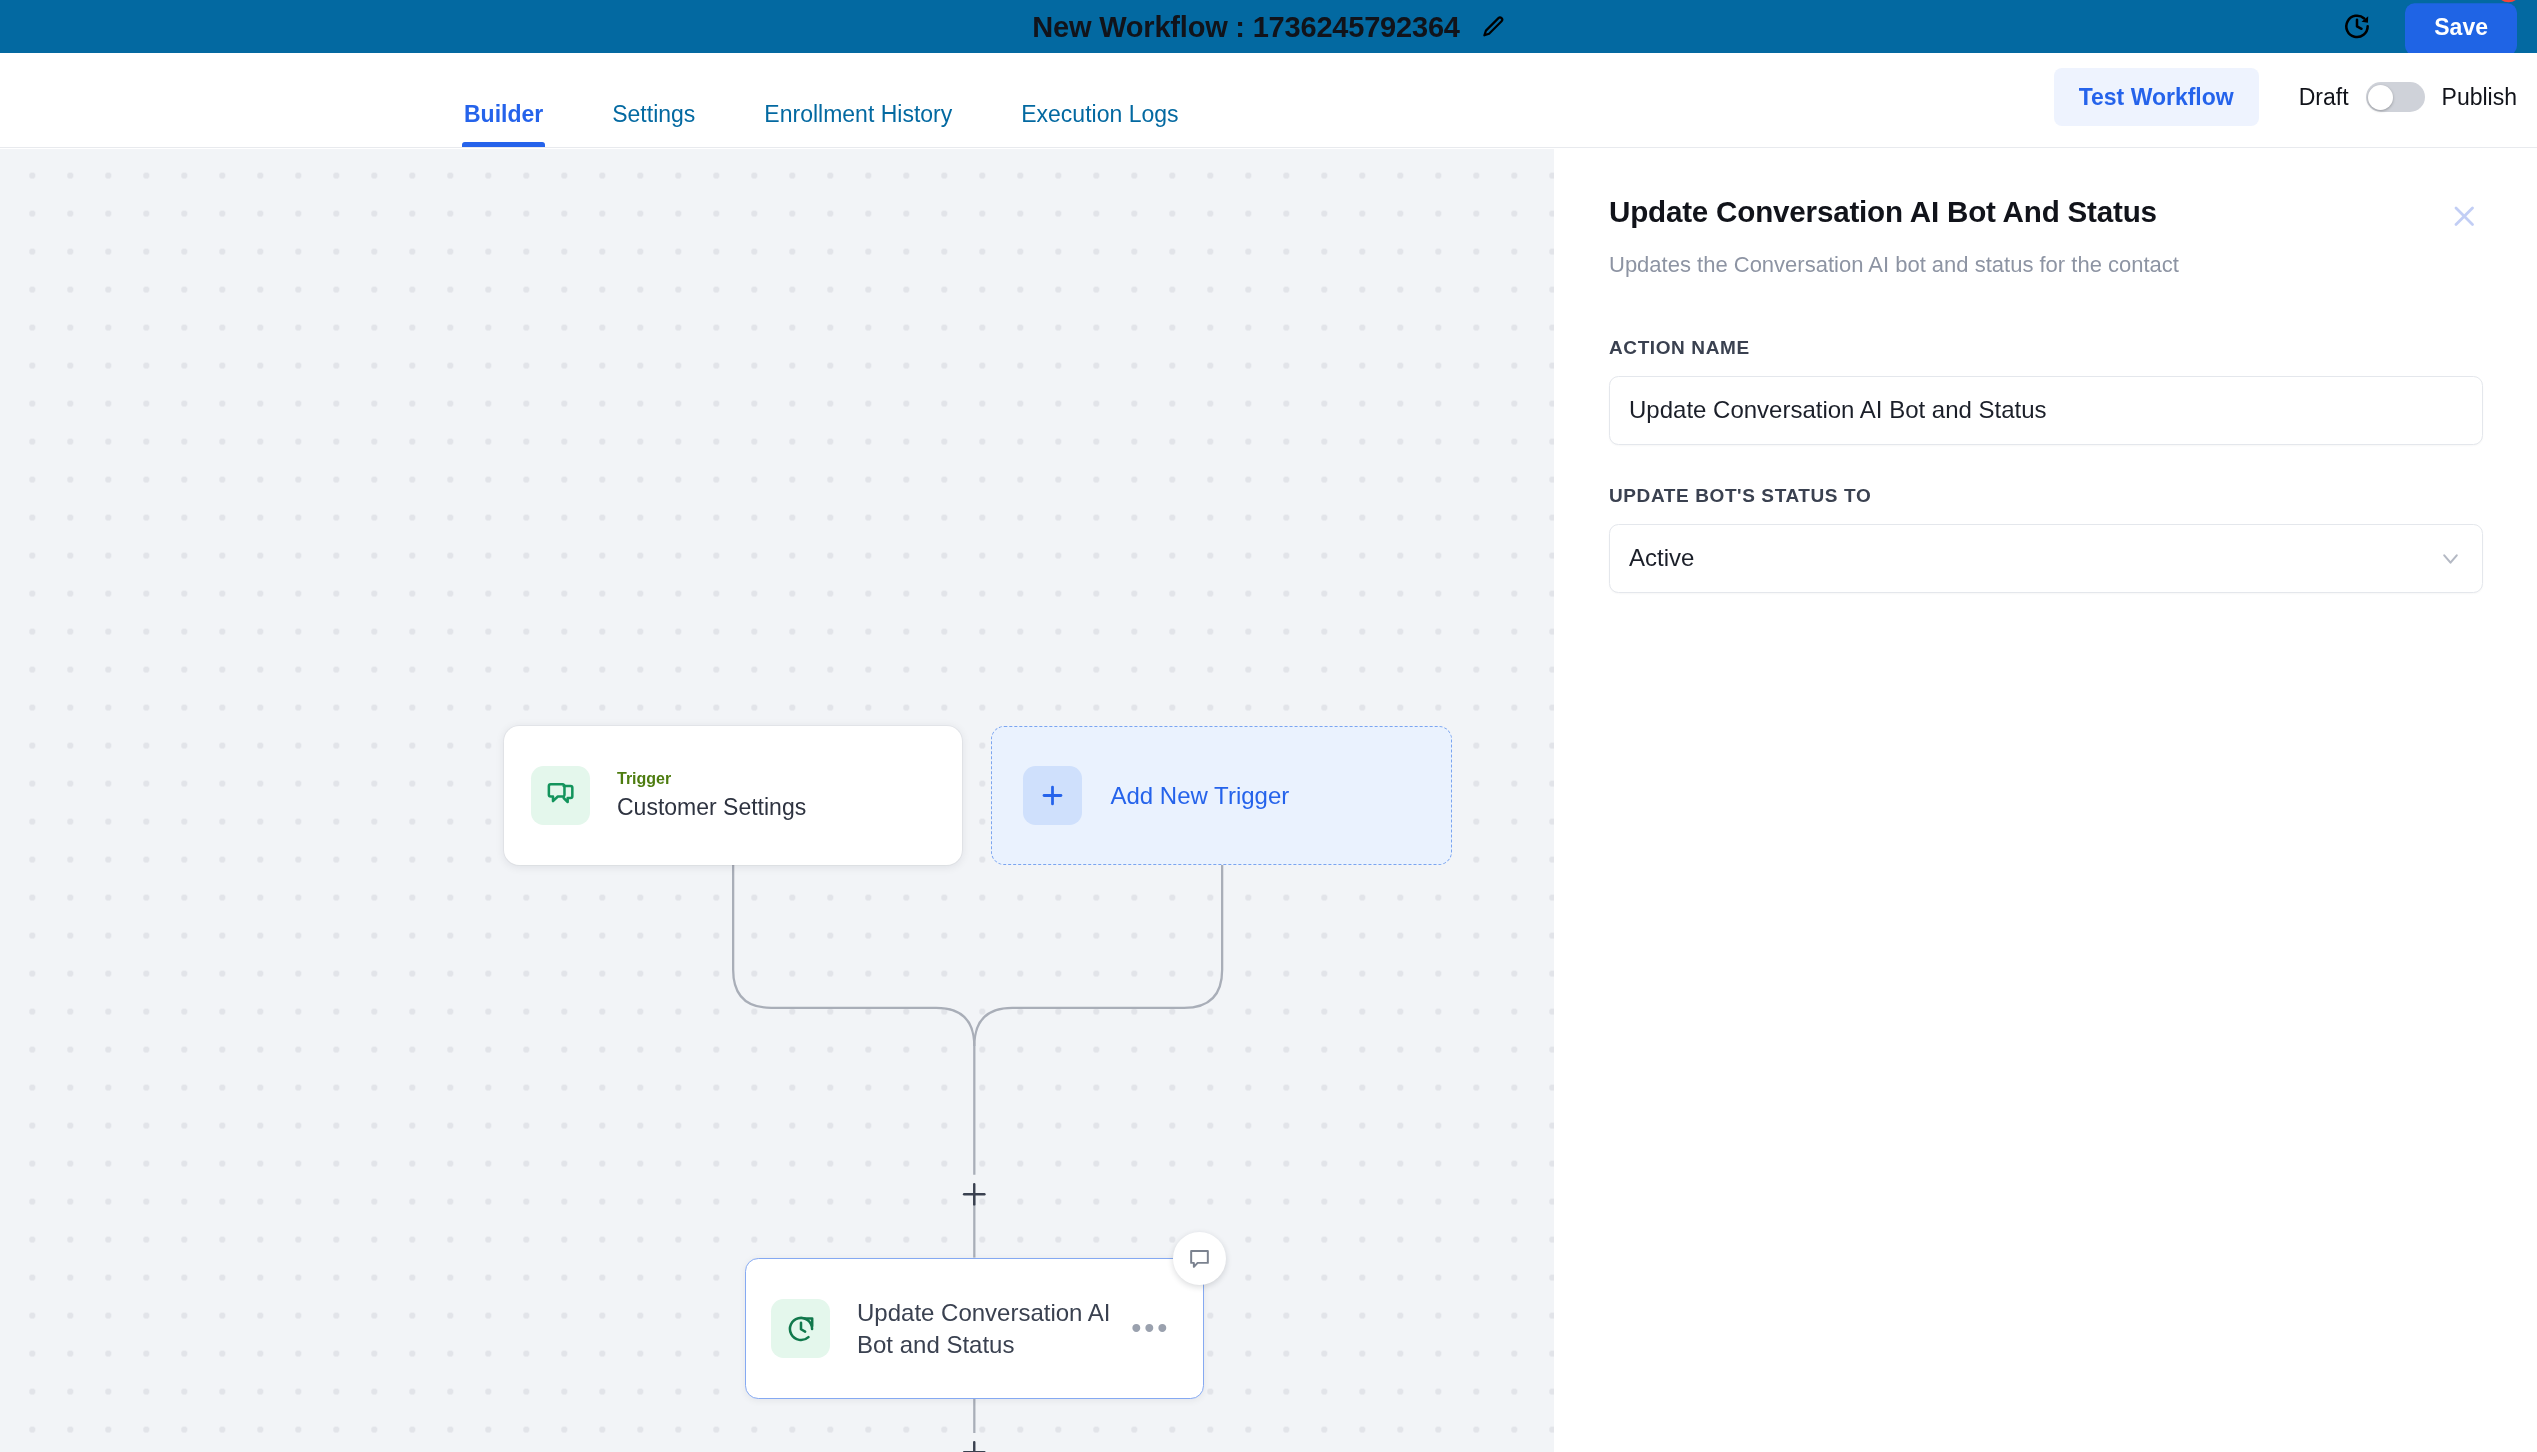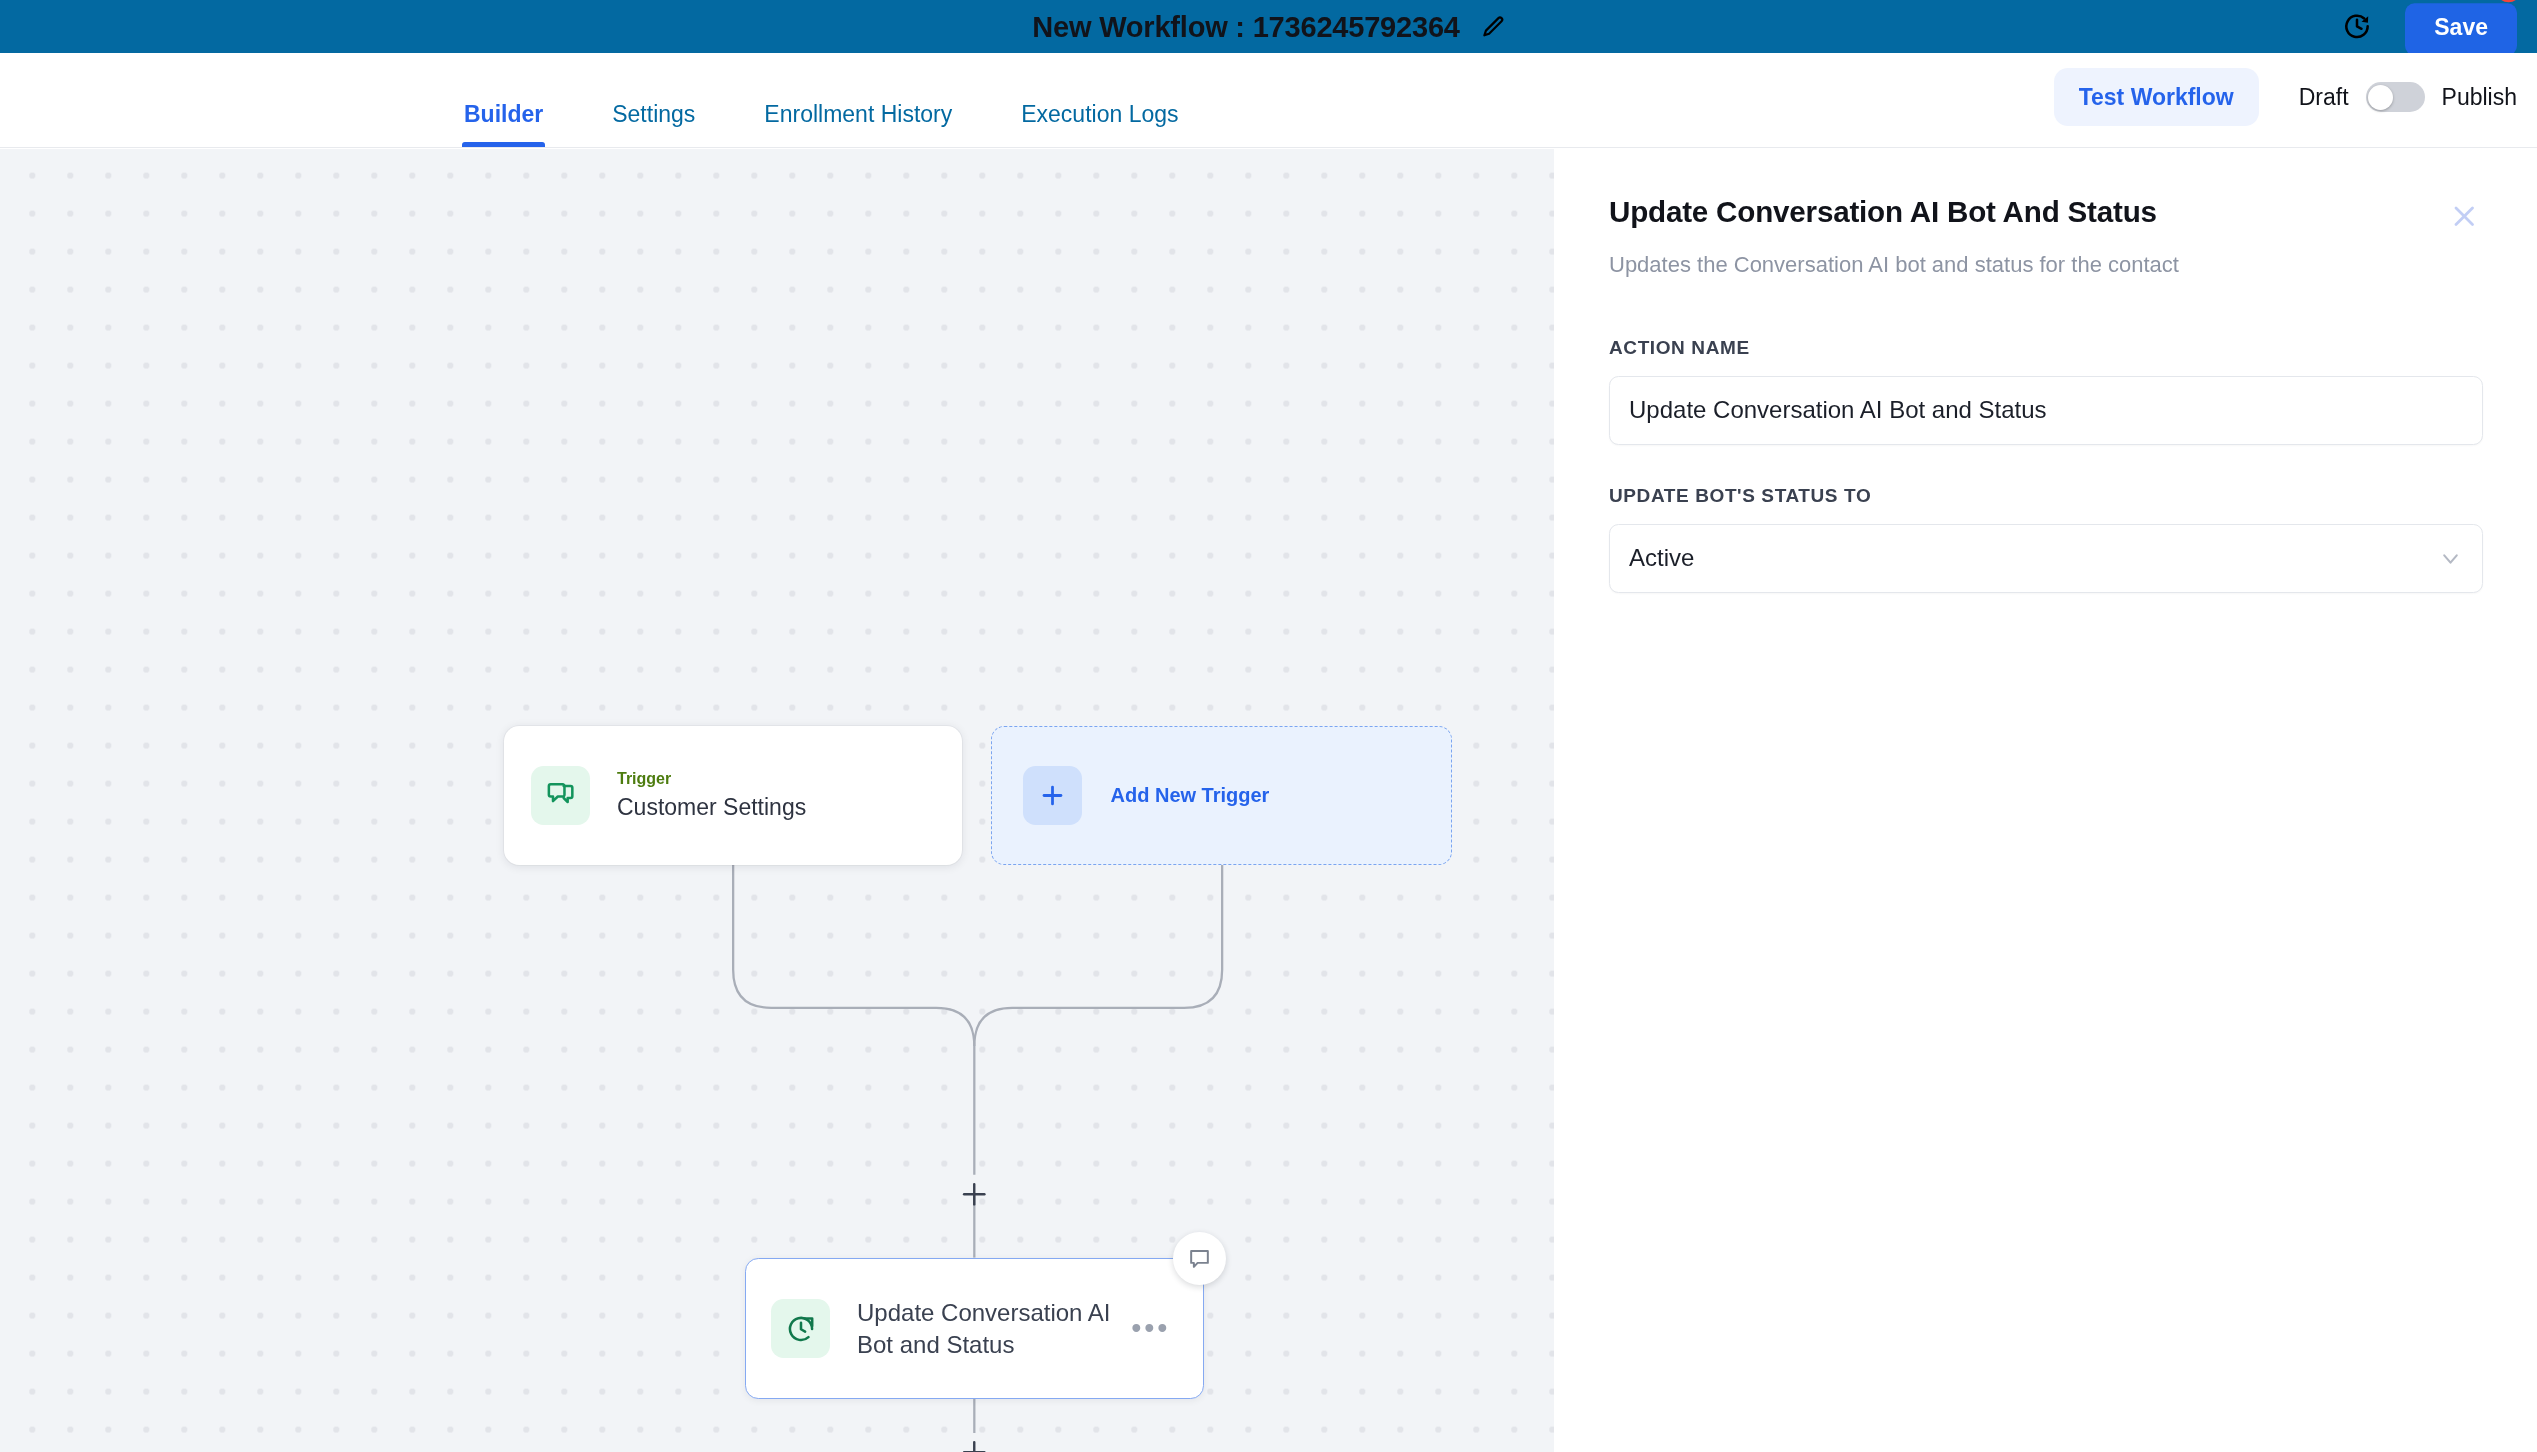--- a/index.html
+++ b/index.html
@@ -75,21 +75,21 @@
     left: -1.9px; right: -1.9px; bottom: 0; height: 4.8px;
     background: #2563eb; border-radius: 2.9px 2.9px 0 0;
   }
   .tabbar-right {
     position: absolute; right: 21px; bottom: 21px;
     display: flex; align-items: center; gap: 0;
   }
   .test-workflow-btn {
     background: #eef3fe; color: #2563eb;
     font-size: 23px; font-weight: 700;
-    border: none; border-radius: 14px;
+    border: none; border-radius: 8px;
     padding: 15.3px 25px; cursor: pointer;
     font-family: inherit;
     margin-right: 40px;
   }
   .draft-label, .publish-label {
     font-size: 23px; color: #11131a; font-weight: 400;
   }
   .toggle {
     width: 59px; height: 30.5px; border-radius: 17px;
     background: #cfd2d9; position: relative;
@@ -143,22 +143,22 @@
     display: flex; align-items: center; padding: 0 30.5px;
     cursor: pointer;
   }
   .plus-tile {
     width: 59px; height: 59px; border-radius: 12.4px;
     background: #cfe0fc; flex: none;
     display: flex; align-items: center; justify-content: center;
   }
   .plus-tile svg { width: 29px; height: 29px; }
   .add-trigger-label {
-    margin-left: 29px; font-size: 20px;
-    color: #2563eb; font-weight: 700;
+    margin-left: 29px; font-size: 24px;
+    color: #2563eb; font-weight: 400;
   }
 
   
   .action-card {
     left: 745px; top: 1109px; width: 459px; height: 141px;
     background: #ffffff; border: 1.9px solid #85a9f2;
     border-radius: 13.3px;
     display: flex; align-items: center; padding: 0 25px;
     cursor: pointer;
     box-shadow: 0 1.9px 7.6px rgba(16,24,40,.06);

